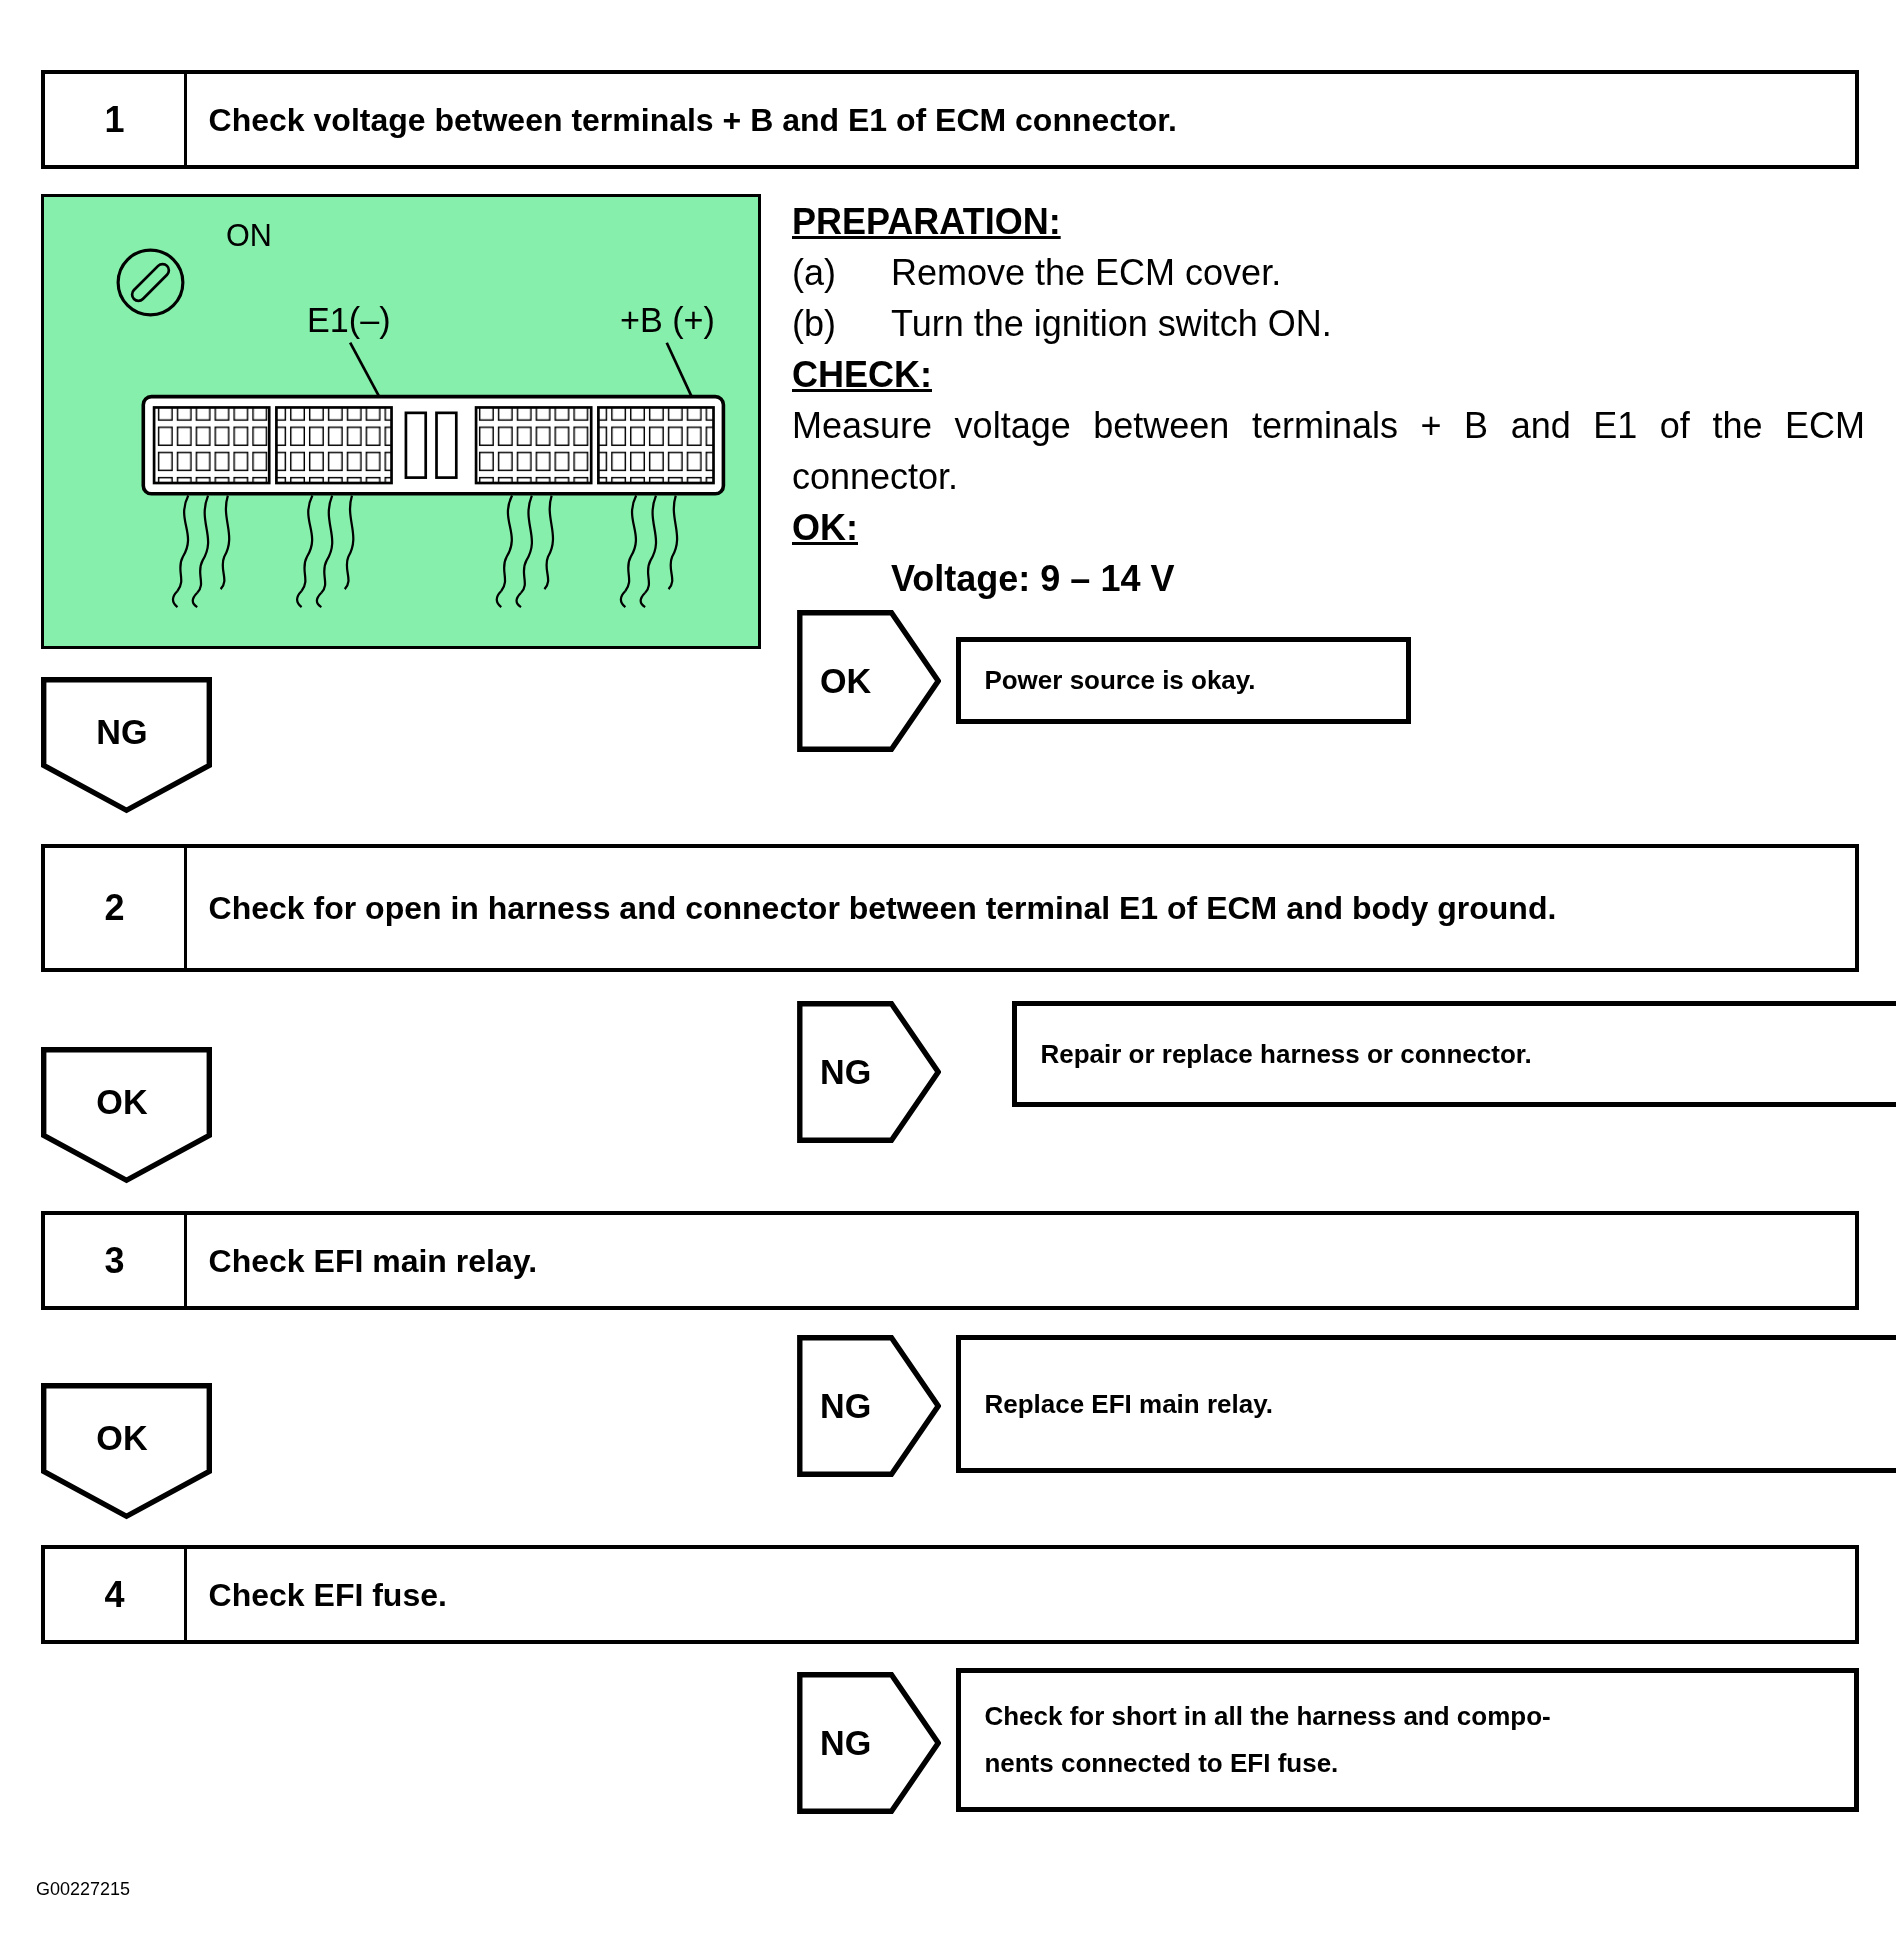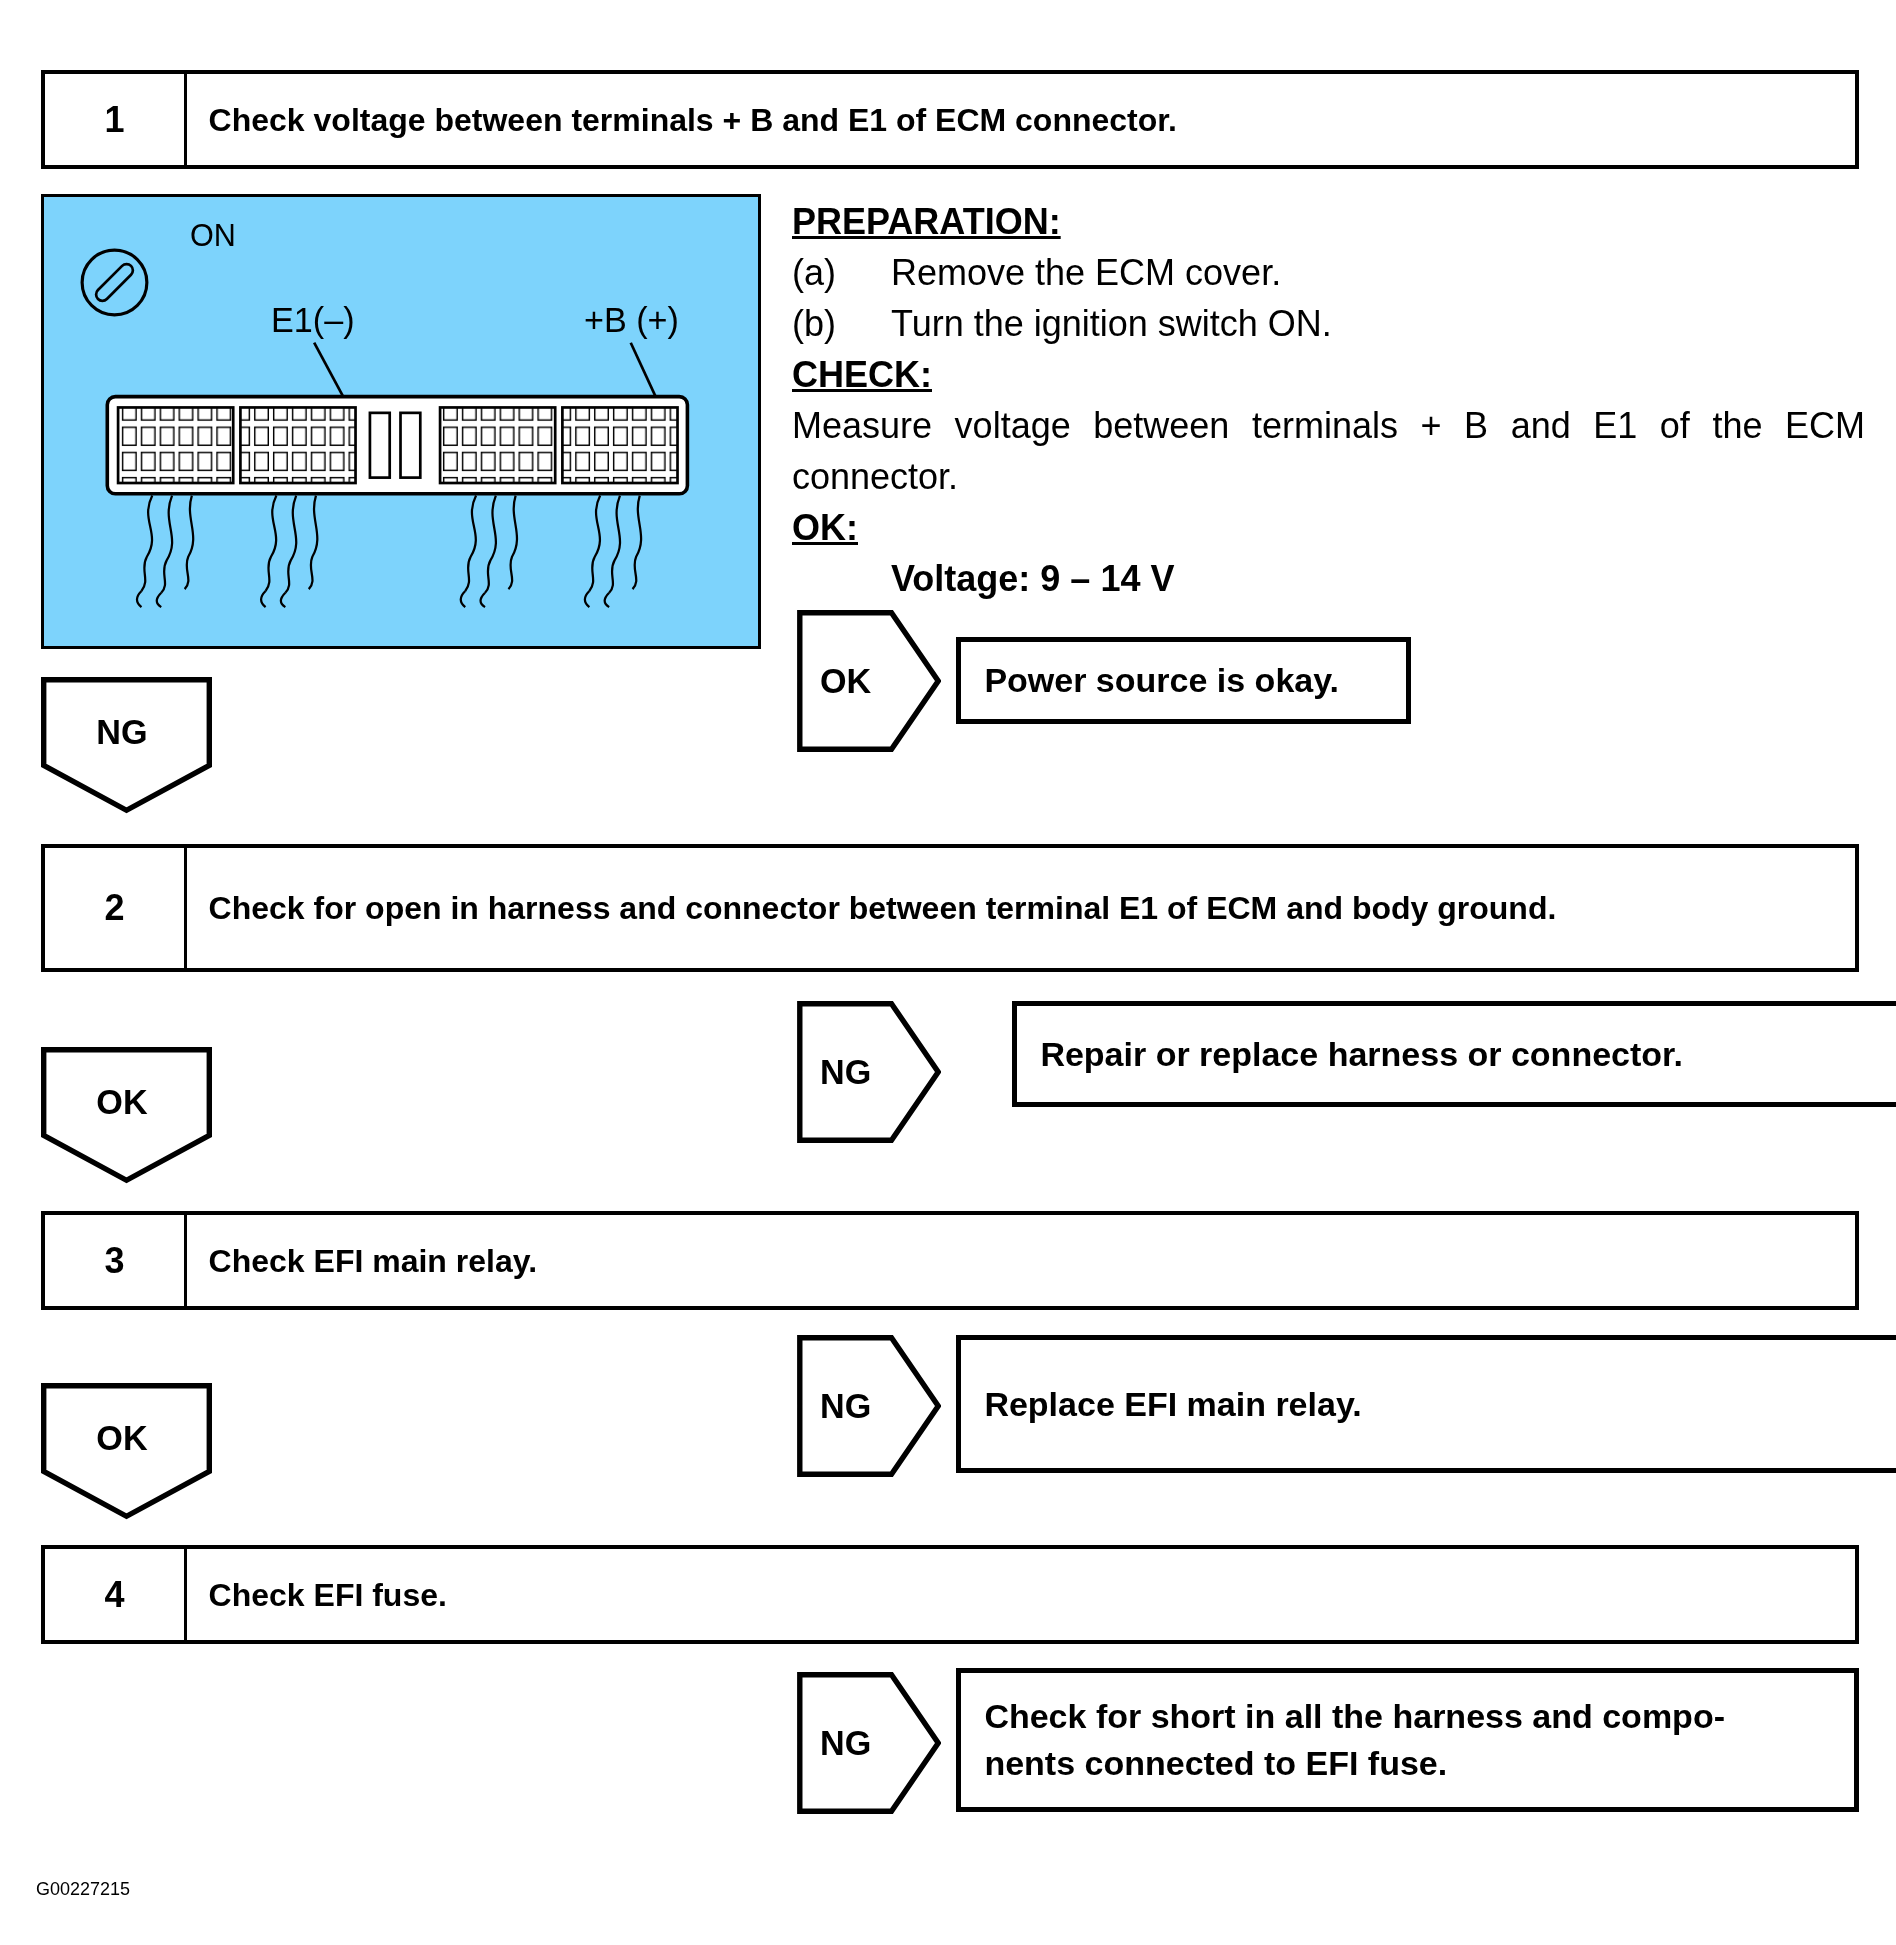--- a/index.html
+++ b/index.html
@@ -18,32 +18,32 @@
     width: 142px; flex: none;
     border-right: 3.6px solid #000;
     display: flex; align-items: center; justify-content: center;
     font-weight: bold; font-size: 36px;
   }
   .step-title {
     flex: 1; display: flex; align-items: center;
     padding: 7.2px 21.6px;
     font-weight: bold; font-size: 32px; line-height: 1.25;
   }
-  .illust-box { border: 3.6px solid #000; background: #7dd3fc; }
+  .illust-box { border: 3.6px solid #000; background: #86efac; padding-left: 36px; }
   .instructions { font-size: 36px; line-height: 51px; width: 1073px; }
   .uheading { font-weight: bold; text-decoration: underline; }
   .prep-item { display: flex; }
   .prep-index { width: 99px; flex: none; }
   .check-text { text-align: justify; }
   .ok-spec { font-weight: bold; padding-left: 99px; }
   .result {
     border: 5.4px solid #000; background: #fff;
     display: flex; flex-direction: column; justify-content: center;
     padding: 0 23.4px;
-    font-weight: bold; font-size: 34px; line-height: 47px;
+    font-weight: bold; font-size: 26px; line-height: 47px;
   }
   .flag text { font-weight: bold; font-size: 38px; font-family: "Liberation Sans", sans-serif; }
   .illust-svg text { font-family: "Liberation Sans", sans-serif; }
   .figure-code { font-size: 18px; }
 </style>
 </head>
 <body>
 
 <div id="canvas">
 

